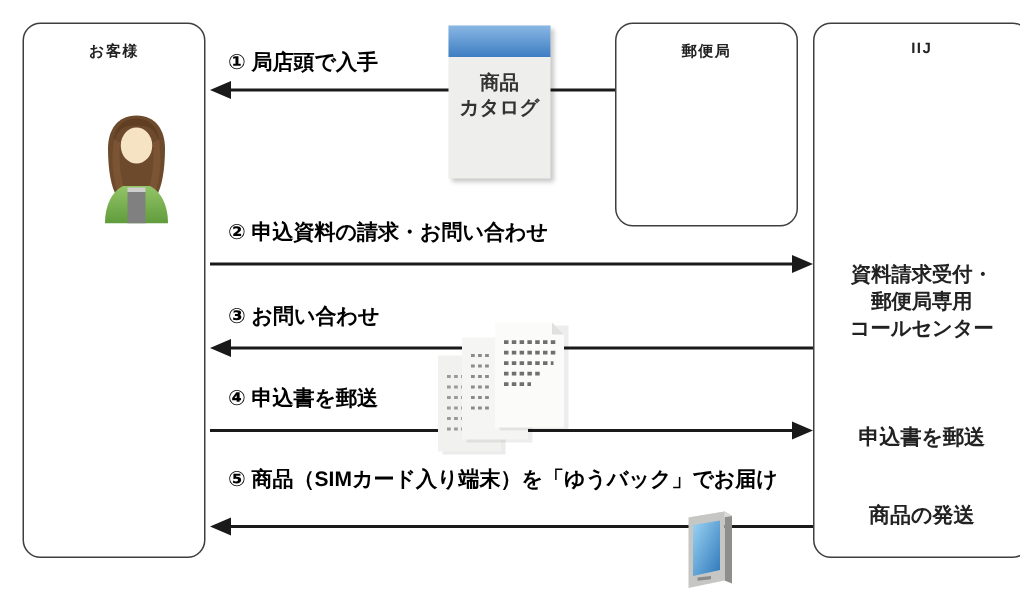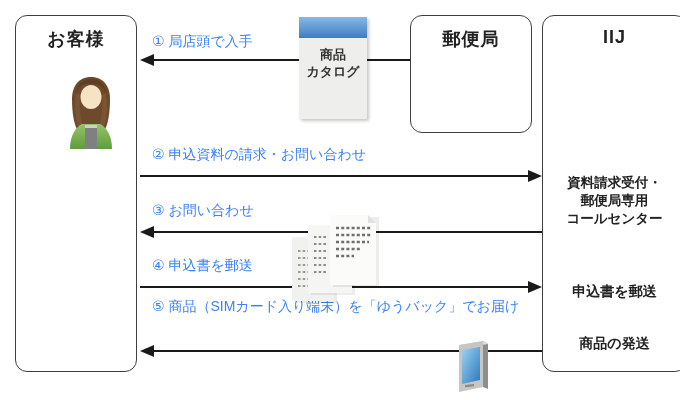--- a/index.html
+++ b/index.html
@@ -5,51 +5,51 @@
   html,body { margin:0; padding:0; background:#ffffff; }
   .canvas {
     position:relative; width:680px; height:400px; background:#ffffff;
     font-family:"Liberation Sans","DejaVu Sans",sans-serif; overflow:hidden;
   }
   .box {
     position:absolute; background:#ffffff; border:1.6px solid #3f3f3f;
     border-radius:12px; box-sizing:border-box; z-index:1;
   }
   #box-customer   { left:15px;  top:15px; width:122px; height:357px; }
-  #box-postoffice { left:410px; top:15px; width:122px; height:118px; }
+  #box-postoffice { left:410px; top:15px; width:122px; height:136px; }
   #box-iij        { left:542px; top:15px; width:145px; height:357px; }
   .box-title {
     position:absolute; top:11px; left:0; width:100%; text-align:center;
-    font-size:18px; font-weight:bold; color:#222; letter-spacing:1px;
+    font-size:10px; font-weight:bold; color:#222; letter-spacing:1px;
   }
   .iij-text {
     position:absolute; left:0; width:100%; text-align:center;
     font-size:13.5px; font-weight:bold; color:#222; line-height:18px;
   }
   #cc-text    { top:128px;margin-top:30px; }
   #order-text { top:266px; font-size:14px; }
   #ship-text  { top:318px; font-size:14px; }
 
   .flow-label {
-    position:absolute; font-size:14px; font-weight:normal; color:#3b82f6;
+    position:absolute; font-size:14px; font-weight:bold; color:#000000;
     white-space:nowrap; z-index:3;
   }
   .line { position:absolute; height:2px; background:#1a1a1a; z-index:2; }
   .head-left, .head-right {
     position:absolute; width:0; height:0; z-index:2;
     border-top:6px solid transparent; border-bottom:6px solid transparent;
   }
   .head-left  { border-right:14px solid #1a1a1a; }
   .head-right { border-left:14px solid #1a1a1a; }
 
   #flow1-label { left:152px; top:33px;  }
   #flow2-label { left:152px; top:146px; }
   #flow3-label { left:152px; top:202px; }
   #flow4-label { left:152px; top:257px; }
-  #flow5-label { left:152px; top:298px; }
+  #flow5-label { left:152px; top:311px; }
 
   #flow1-line { left:152px; top:59px;  width:258px; }
   #flow1-head { left:140px; top:54px;  }
   #flow2-line { left:140px; top:175px; width:389px; }
   #flow2-head { left:528px; top:170px; }
   #flow3-line { left:152px; top:231px; width:390px; }
   #flow3-head { left:140px; top:226px; }
   #flow4-line { left:140px; top:286px; width:389px; }
   #flow4-head { left:528px; top:281px; }
   #flow5-line { left:152px; top:350px; width:390px; }

